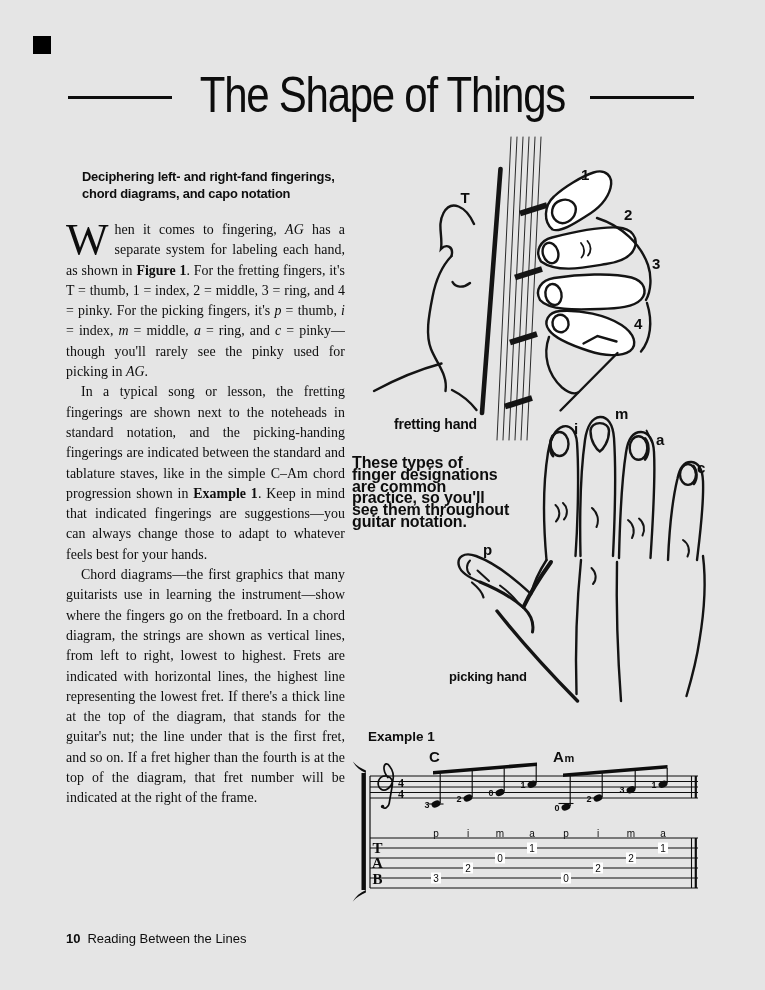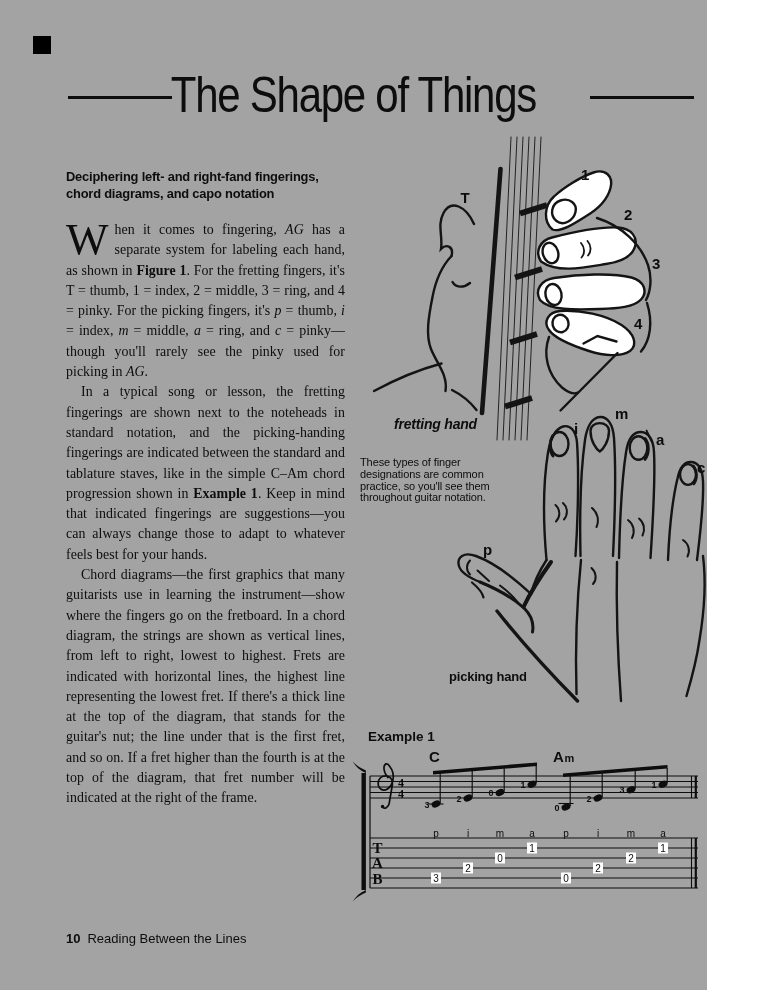--- a/index.html
+++ b/index.html
@@ -1,37 +1,37 @@
 <!DOCTYPE html>
 <html><head>
 <meta charset="utf-8">
 <style>
   html,body{margin:0;padding:0;background:#fff;}
   body{width:765px;height:990px;overflow:hidden;}
-  .page{position:relative;width:707px;height:990px;background:#a3a3a3;
+  .page{position:relative;width:765px;height:990px;background:#e5e5e5;
         font-family:"Liberation Sans",sans-serif;color:#0d0d0d;}
   .corner-mark{position:absolute;left:33px;top:36px;width:18px;height:18px;background:#000;}
   .title-row{position:absolute;top:66px;left:0;width:100%;text-align:center;}
   .title{display:inline-block;margin:0;font-size:50px;font-weight:400;letter-spacing:-1.5px;
          transform:scaleX(.84);transform-origin:center;white-space:nowrap;color:#0d0d0d;}
   .rule{position:absolute;top:96px;height:3px;background:#0d0d0d;width:104px;}
   .rule-left{left:68px;}
   .rule-right{left:590px;}
   .column{position:absolute;left:66px;top:168px;width:279px;}
-  .column h2{margin:0 0 18px 0;font-size:12.9px;line-height:17px;font-weight:bold;letter-spacing:-.2px;}
+  .column h2{margin:0 0 18px 16px;font-size:12.9px;line-height:17px;font-weight:bold;letter-spacing:-.2px;}
   .column p{margin:0;font-family:"Liberation Serif",serif;font-size:13.9px;line-height:20.3px;
             text-align:justify;letter-spacing:.05px;}
   .column p.indent{text-indent:15px;}
   .dropcap{float:left;font-family:"Liberation Serif",serif;font-size:45px;line-height:34px;
            padding:2px 6px 0 0;}
   .hand-label{position:absolute;font-weight:bold;font-size:14px;letter-spacing:-.2px;}
-  #flabel{left:394px;top:416px;font-style:italic;}
+  #flabel{left:394px;top:416px;}
   #plabel{left:449px;top:669px;font-size:13px;}
-  .fig-caption{position:absolute;left:360px;top:457px;width:158px;font-size:11px;
-               line-height:11.8px;letter-spacing:-.1px;}
+  .fig-caption{position:absolute;left:352px;top:457px;width:158px;font-size:16px;
+               line-height:11.8px;letter-spacing:-.1px;font-weight:bold;}
   .example-label{position:absolute;left:368px;top:729px;font-size:13.5px;font-weight:bold;}
   svg{position:absolute;overflow:visible;}
   #fretting-svg{left:390px;top:133px;}
   #picking-svg{left:440px;top:400px;}
   #notation-svg{left:350px;top:738px;}
   .footer{position:absolute;left:66px;top:931px;font-size:13px;}
   .footer .pagenum{font-weight:bold;margin-right:7px;}
 </style>
 </head>
 <body>

